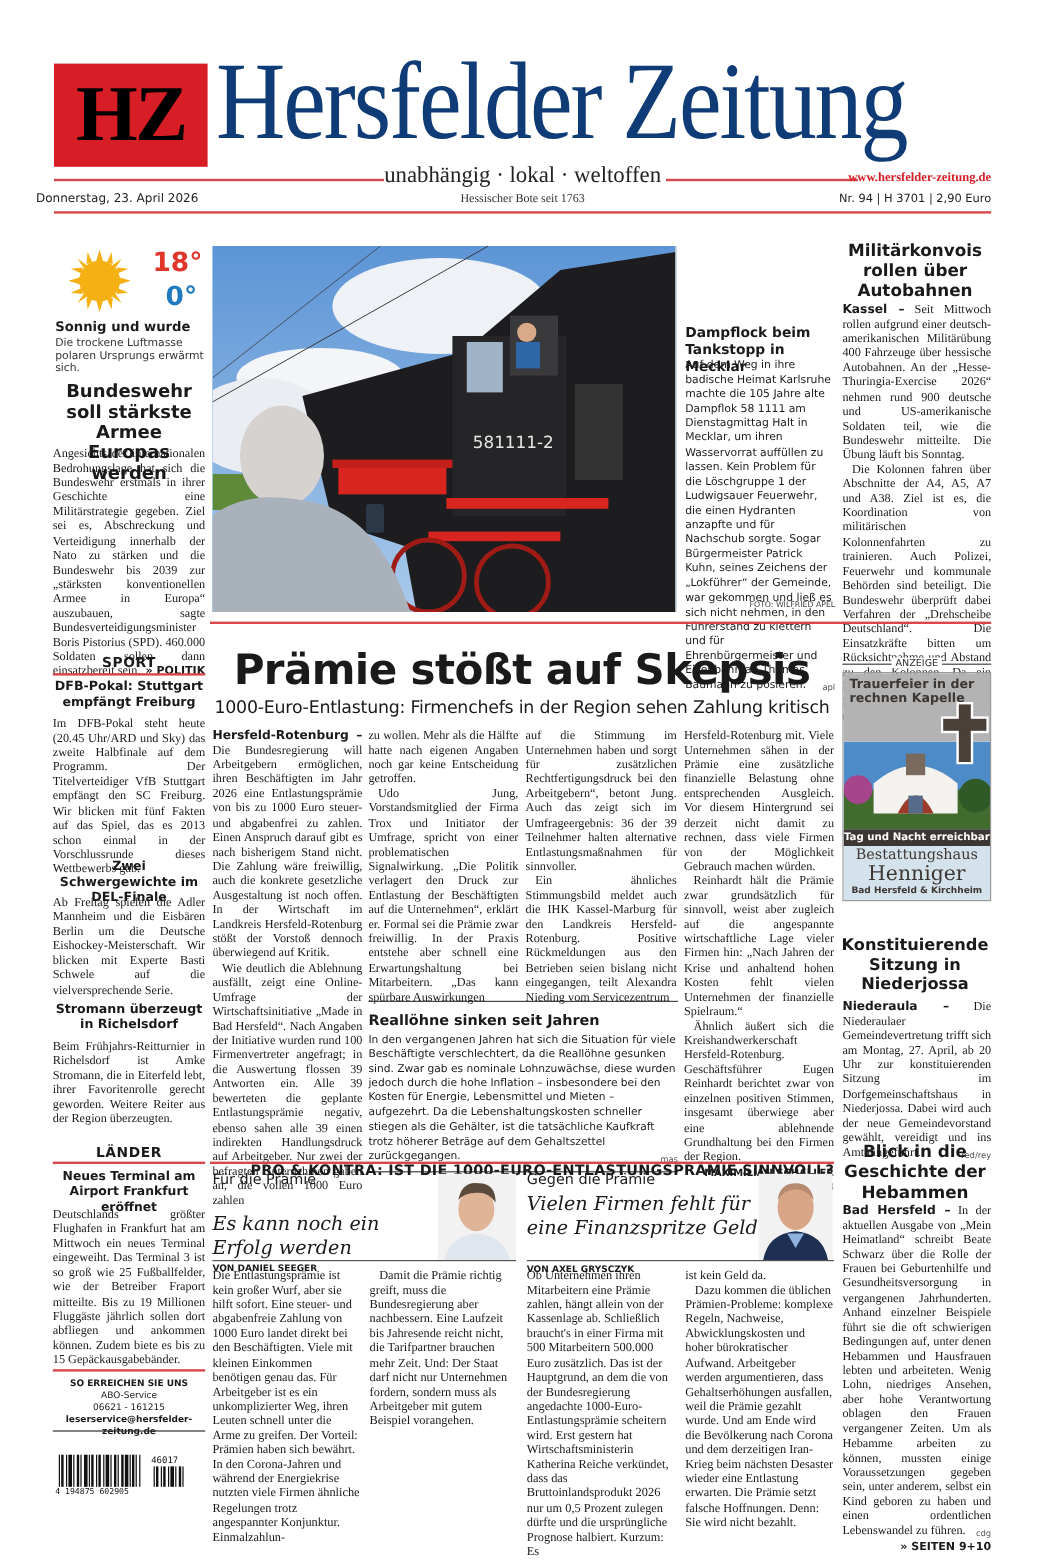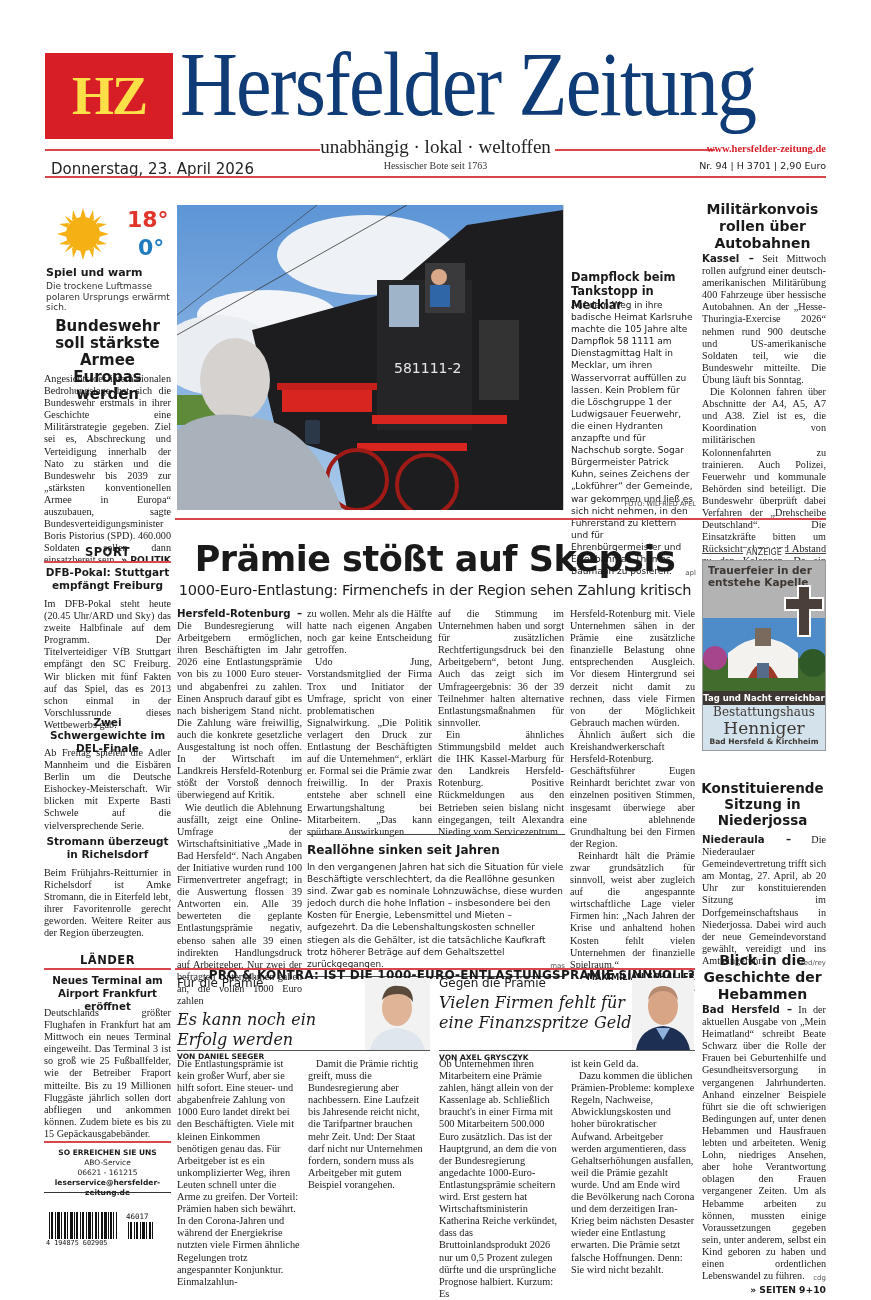--- a/index.html
+++ b/index.html
@@ -7,25 +7,25 @@
   body { position: relative; font-family: "Liberation Serif", serif; color: #1a1a1a; }
 
   .abs { position: absolute; }
   .sans { font-family: "DejaVu Sans", "Liberation Sans", sans-serif; }
   .serif { font-family: "Liberation Serif", "DejaVu Serif", serif; text-align: center; }
   .redline { position: absolute; height: 2px; background: #d8474b; }
   .greyline { position: absolute; height: 1px; background: #555; }
 
   
   .logo-box { left: 45px; top: 53px; width: 128px; height: 86px; background: #d71e26; display: flex; align-items: center; justify-content: center; }
-  .logo-box span { font-family: "Liberation Serif", serif; font-weight: bold; color: #fde047; font-size: 54px; letter-spacing: -2px; line-height: 1; }
+  .logo-box span { font-family: "Liberation Serif", serif; font-weight: bold; color: #000000; font-size: 66px; letter-spacing: -2px; line-height: 1; }
   .mast-title { left: 180px; top: 38px; font-family: "Liberation Serif", serif; color: #0f3b76; font-size: 92px; line-height: 1; letter-spacing: -2px; transform: scaleX(0.87); transform-origin: left top; white-space: nowrap; }
   .slogan { left: 0; width: 871px; top: 136px; text-align: center; font-size: 19px; color: #222; }
   .url { right: 45px; top: 143px; font-size: 10.5px; color: #d71e26; font-weight: bold; }
-  .dateline { left: 51px; top: 160px; font-size: 15px; color: #222; }
+  .dateline { left: 30px; top: 160px; font-size: 10px; color: #222; }
   .bote { left: 0; width: 871px; top: 160px; text-align: center; font-size: 10px; color: #333; }
   .issue { right: 45px; top: 160px; font-size: 9.5px; color: #222; }
 
   
   .sun { left: 57px; top: 208px; width: 52px; height: 52px; }
   .temp-hi { left: 127px; top: 207px; font-size: 22px; font-weight: bold; color: #e0352b; }
   .temp-lo { left: 138px; top: 235px; font-size: 22px; font-weight: bold; color: #1f7cc0; }
   .wx-title { left: 46px; top: 266px; font-size: 11px; font-weight: bold; }
   .wx-desc { left: 46px; top: 281px; width: 125px; font-size: 9px; line-height: 10.5px; color: #333; }
 
@@ -96,21 +96,21 @@
     <polygon points="16,50 15,40 20,41"></polygon>
       <polygon points="36,50 32,41 37,40"></polygon>
     <polygon points="2,16 12,15 11,20"></polygon>
       <polygon points="50,16 41,20 40,15"></polygon>
     <polygon points="2,36 11,32 12,37"></polygon>
       <polygon points="50,36 40,37 41,32"></polygon>
   </g>
 </svg>
 <div class="abs temp-hi sans">18°</div>
 <div class="abs temp-lo sans">0°</div>
-<div class="abs wx-title sans">Spiel und warm</div>
+<div class="abs wx-title sans">Sonnig und wurde</div>
 <div class="abs wx-desc sans">Die trockene Luftmasse polaren Ursprungs erwärmt sich.</div>
 
 <div class="abs head-sans" style="left:44px;top:318px;width:127px;font-size:15px;line-height:17px;">Bundeswehr soll stärkste Armee Europas werden</div>
 <div class="abs body-text" style="left:44px;top:373px;width:127px;">
   <span>Angesichts der internationalen Bedrohungslage hat sich die Bundeswehr erstmals in ihrer Geschichte eine Militärstrategie gegeben. Ziel sei es, Abschreckung und Verteidigung innerhalb der Nato zu stärken und die Bundeswehr bis 2039 zur „stärksten konventionellen Armee in Europa“ auszubauen, sagte Bundesverteidigungsminister Boris Pistorius (SPD). 460.000 Soldaten sollen dann einsatzbereit sein.</span>
   <span class="ref" style="float:right;">» POLITIK</span>
 </div>
 
 <div class="abs photo">
   <svg width="386" height="305" viewBox="0 0 386 305">
@@ -236,40 +236,40 @@
 <div class="col body-text" style="left:307px;top:608px;width:125px;">
   <p>zu wollen. Mehr als die Hälfte hatte nach eigenen Angaben noch gar keine Entscheidung getroffen.</p>
   <p class="para-indent">Udo Jung, Vorstandsmitglied der Firma Trox und Initiator der Umfrage, spricht von einer problematischen Signalwirkung. „Die Politik verlagert den Druck zur Entlastung der Beschäftigten auf die Unternehmen“, erklärt er. Formal sei die Prämie zwar freiwillig. In der Praxis entstehe aber schnell eine Erwartungshaltung bei Mitarbeitern. „Das kann spürbare Auswirkungen</p>
 </div>
 <div class="col body-text" style="left:438px;top:608px;width:126px;">
   <p>auf die Stimmung im Unternehmen haben und sorgt für zusätzlichen Rechtfertigungsdruck bei den Arbeitgebern“, betont Jung. Auch das zeigt sich im Umfrageergebnis: 36 der 39 Teilnehmer halten alternative Entlastungsmaßnahmen für sinnvoller.</p>
   <p class="para-indent">Ein ähnliches Stimmungsbild meldet auch die IHK Kassel-Marburg für den Landkreis Hersfeld-Rotenburg. Positive Rückmeldungen aus den Betrieben seien bislang nicht eingegangen, teilt Alexandra Nieding vom Servicezentrum</p>
 </div>
 <div class="col body-text" style="left:570px;top:608px;width:125px;">
   <p>Hersfeld-Rotenburg mit. Viele Unternehmen sähen in der Prämie eine zusätzliche finanzielle Belastung ohne entsprechenden Ausgleich. Vor diesem Hintergrund sei derzeit nicht damit zu rechnen, dass viele Firmen von der Möglichkeit Gebrauch machen würden.</p>
+  <p class="para-indent">Reinhardt hält die Prämie zwar grundsätzlich für sinnvoll, weist aber zugleich auf die angespannte wirtschaftliche Lage vieler Firmen hin: „Nach Jahren der Krise und anhaltend hohen Kosten fehlt vielen Unternehmen der finanzielle Spielraum.“</p>
   <p class="para-indent">Ähnlich äußert sich die Kreishandwerkerschaft Hersfeld-Rotenburg. Geschäftsführer Eugen Reinhardt berichtet zwar von einzelnen positiven Stimmen, insgesamt überwiege aber eine ablehnende Grundhaltung bei den Firmen der Region.</p>
-  <p class="para-indent">Reinhardt hält die Prämie zwar grundsätzlich für sinnvoll, weist aber zugleich auf die angespannte wirtschaftliche Lage vieler Firmen hin: „Nach Jahren der Krise und anhaltend hohen Kosten fehlt vielen Unternehmen der finanzielle Spielraum.“</p>
   <div class="ref" style="text-align:right;font-size:8.3px;">MAXIMILIAN SCHALLER</div>
   <div class="ref" style="text-align:right;font-size:8.3px;">» SEITE 3</div>
 </div>
 
 <div class="abs box-reallohn">
   <div class="head-sans" style="text-align:left;font-size:12px;margin-bottom:4px;">Reallöhne sinken seit Jahren</div>
   <div class="body-sans" style="font-size:8.9px;line-height:12.1px;">
     <span>In den vergangenen Jahren hat sich die Situation für viele Beschäftigte verschlechtert, da die Reallöhne gesunken sind. Zwar gab es nominale Lohnzuwächse, diese wurden jedoch durch die hohe Inflation – insbesondere bei den Kosten für Energie, Lebensmittel und Mieten – aufgezehrt. Da die Lebenshaltungskosten schneller stiegen als die Gehälter, ist die tatsächliche Kaufkraft trotz höherer Beträge auf dem Gehaltszettel zurückgegangen.</span>
     <span class="agency">mas</span>
   </div>
 </div>
 
 <div class="abs sans" style="left:702px;top:548px;width:124px;text-align:center;font-size:8px;color:#333;">
   <span style="background:#fff;padding:0 3px;position:relative;z-index:1;">ANZEIGE</span>
   <div style="position:absolute;left:0;right:0;top:5px;height:1px;background:#444;"></div>
 </div>
 <div class="abs ad">
-  <div style="background:#b3b3b3;height:57px;padding:3px 5px;font-family:'DejaVu Sans',sans-serif;font-weight:bold;font-size:10.5px;line-height:12px;color:#3d3733;">Trauerfeier in der entstehe Kapelle</div>
+  <div style="background:#b3b3b3;height:57px;padding:3px 5px;font-family:'DejaVu Sans',sans-serif;font-weight:bold;font-size:10.5px;line-height:12px;color:#3d3733;">Trauerfeier in der rechnen Kapelle</div>
   <svg style="position:absolute;left:81px;top:24px;" width="40" height="52" viewBox="0 0 40 52">
     <rect x="13" y="0" width="14" height="52" fill="#fff"></rect>
       <rect x="0" y="12" width="40" height="14" fill="#fff"></rect>
     <rect x="15" y="2" width="10" height="48" fill="#4b3f3a"></rect>
       <rect x="2" y="14" width="36" height="10" fill="#4b3f3a"></rect>
   </svg>
   <svg style="display:block;" width="124" height="73" viewBox="0 0 124 73">
     <rect width="124" height="73" fill="#4e8bc9"></rect>
     <rect x="0" y="40" width="124" height="33" fill="#426b2e"></rect>
     <path d="M25,35 Q60,5 95,35 L95,60 L25,60 Z" fill="#f4f2ee"></path>

